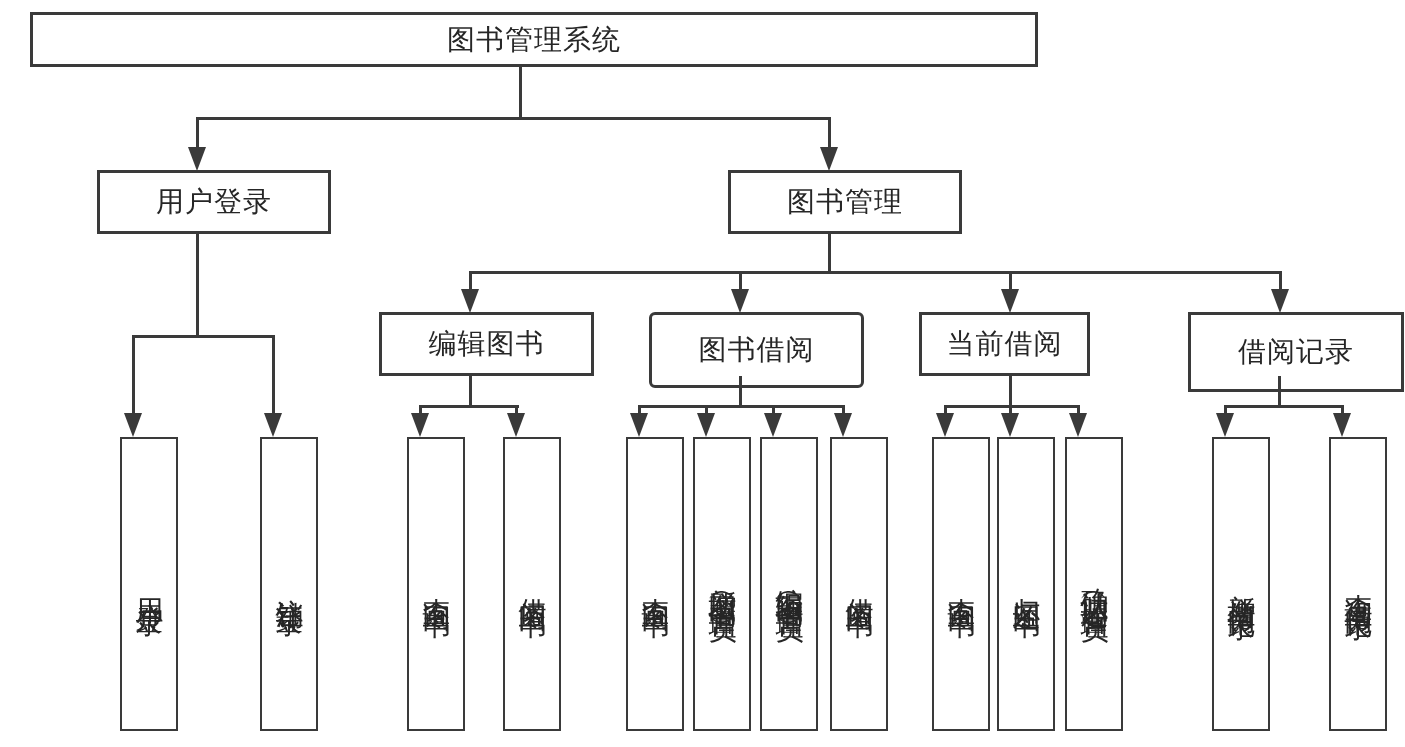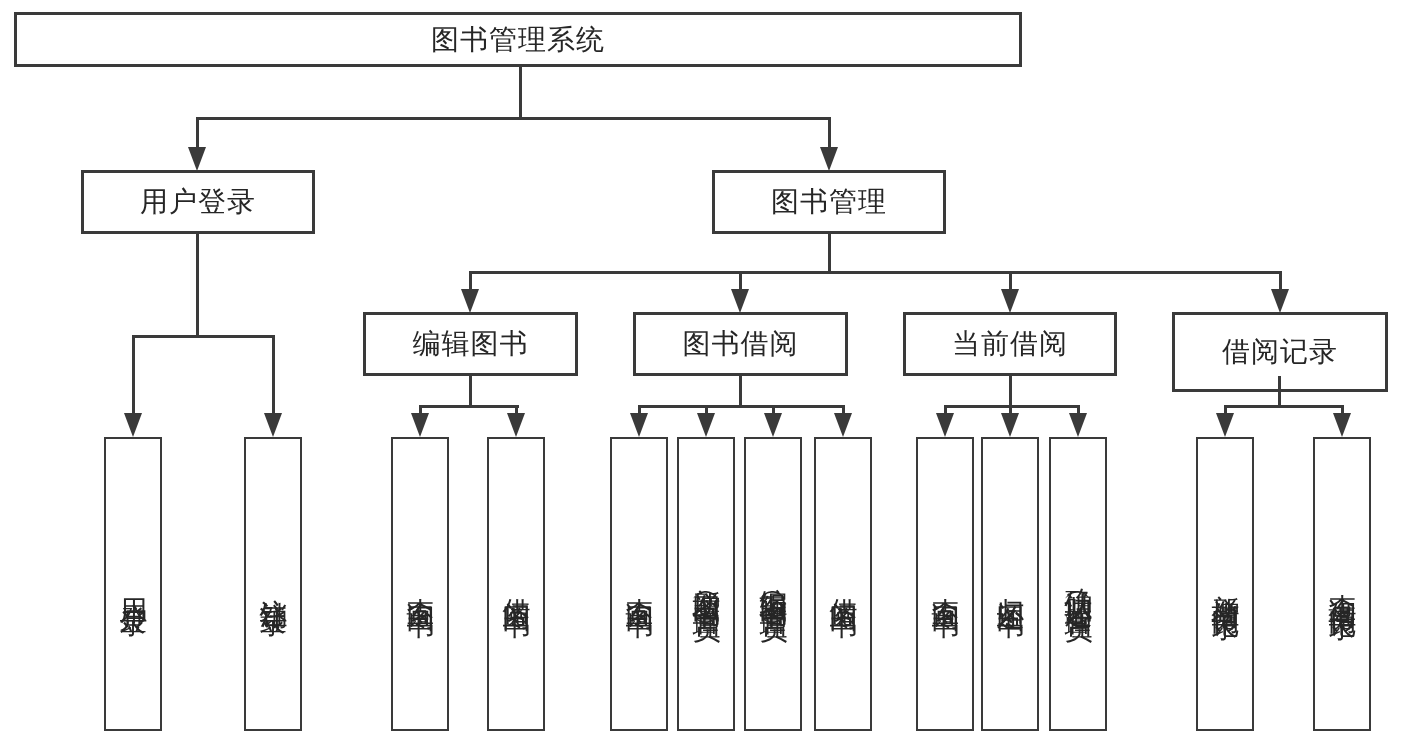--- a/index.html
+++ b/index.html
@@ -25,20 +25,21 @@
     position: absolute;
     background: #ffffff;
     border: 3px solid var(--line);
     display: flex;
     align-items: center;
     justify-content: center;
     color: var(--text);
     font-size: 28px;
     letter-spacing: 1px;
     white-space: nowrap;
+    margin-left: 16px;
   }
   .leaf {
     border-width: 2px;
     writing-mode: vertical-rl;
     text-orientation: mixed;
     letter-spacing: 4px;
     white-space: normal;
     line-height: 1;
   }
 
@@ -101,24 +102,24 @@
   <div class="vl" style="left:739px; top:271px; height:22px;"></div>
   <div class="arr" style="left:731px; top:289px;"></div>
   <div class="vl" style="left:1009px; top:271px; height:22px;"></div>
   <div class="arr" style="left:1001px; top:289px;"></div>
   <div class="vl" style="left:1279px; top:271px; height:22px;"></div>
   <div class="arr" style="left:1271px; top:289px;"></div>
 
   <div class="node" style="left:363px; top:312px; width:215px; height:64px;">
     <span>编辑图书</span>
   </div>
-  <div class="node" style="left:633px; top:312px; width:215px; height:64px;">
+  <div class="node" style="left:633px; top:312px; width:215px; height:76px;border-radius:6px;">
     <span>图书借阅</span>
   </div>
-  <div class="node" style="left:903px; top:312px; width:214px; height:64px;">
+  <div class="node" style="left:903px; top:312px; width:171px; height:64px;">
     <span>当前借阅</span>
   </div>
   <div class="node" style="left:1172px; top:312px; width:216px; height:80px;">
     <span>借阅记录</span>
   </div>
 
   <div class="vl" style="left:469px; top:376px; height:32px;"></div>
   <div class="hl" style="left:419px; top:405px; width:100px;"></div>
   <div class="vl" style="left:419px; top:405px; height:10px;"></div>
   <div class="arr" style="left:411px; top:413px;"></div>

